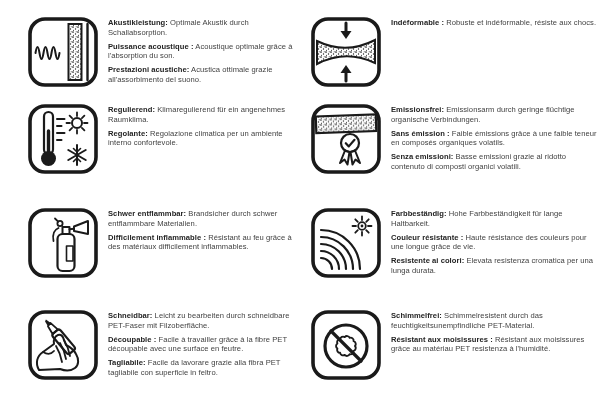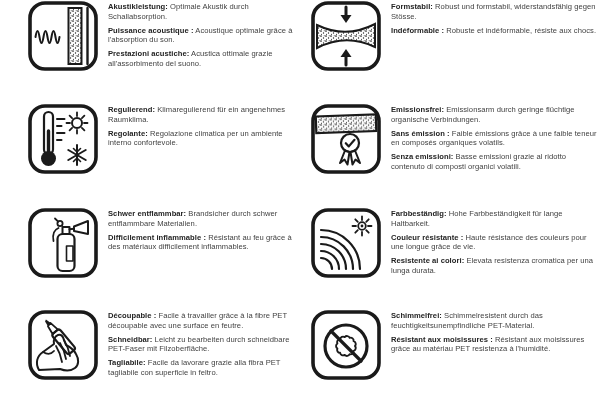--- a/index.html
+++ b/index.html
@@ -11,21 +11,21 @@
   }
   .grid {
     display:grid;
     grid-template-columns:300px 300px;
     grid-template-rows:repeat(4,100px);
     width:600px; height:400px;
   }
   .cell { display:flex; align-items:flex-start; }
   .col-l { padding-left:27px; }
   .col-r { padding-left:10px; }
-  .row1 { padding-top:0; }
+  .row1 { padding-top:16px; }
   .row2 { padding-top:3px; }
   .row3 { padding-top:7px; }
   .row4 { padding-top:9px; }
   .icon-box { width:72px; height:72px; flex:0 0 72px; }
   .icon-box svg { width:72px; height:72px; display:block; }
   .texts { margin-left:9px; padding-top:2px; }
   .col-l .texts { width:198px; }
   .col-r .texts { width:208px; }
   .texts p {
     margin:0 0 4.5px 0;
@@ -78,21 +78,20 @@
           </defs>
         <rect class="ic" x="3" y="3" width="66" height="66" rx="15" stroke-width="3.6"></rect>
         <path d="M7,25 Q36,39 65,24 L65,47 Q36,33 7,48 Z" fill="url(#spB)" stroke="#1a1a1a" stroke-width="2"></path>
         <line class="ic" stroke-width="3" x1="36" y1="7" x2="36" y2="15.5"></line>
         <polygon class="fill" points="30.5,15 41.5,15 36,23"></polygon>
         <line class="ic" stroke-width="3" x1="36" y1="65" x2="36" y2="56.5"></line>
         <polygon class="fill" points="30.5,57 41.5,57 36,49"></polygon>
       </svg>
     </div>
     <div class="texts">
-      <p><b>Formstabil:</b> <span>Robust und formstabil, widerstandsfähig gegen Stösse.</span></p>
       <p><b>Indéformable :</b> <span>Robuste et indéformable, résiste aux chocs.</span></p>
     </div>
   </div>
 
   <div class="cell col-l row2">
     <div class="icon-box">
       <svg viewBox="0 0 72 72">
         <rect class="ic" x="3" y="3" width="66" height="66" rx="15" stroke-width="3.6"></rect>
         <rect class="ic" x="17" y="9" width="9" height="42" rx="4.5" stroke-width="2.2"></rect>
         <circle class="fill" cx="21.5" cy="55.5" r="7.5"></circle>
@@ -219,22 +218,22 @@
         <path class="ic" stroke-width="2" d="M12,61 C8,54 10,47 16,43 L27,35 C26,31 28,27 31,26 C34,25 36,27 37,31 L39,36 C43,38 47,41 49,45 C52,50 52,56 48,59 C44,62 38,62 33,60 Z"></path>
         <g class="ic" stroke-width="1.8">
           <path d="M37,31 C40,36 42,41 43,47"></path>
           <path d="M33,34 C36,39 38,44 39,50"></path>
           <path d="M29,37 C32,42 34,47 35,53"></path>
           <path d="M16,43 C20,45.5 24,45.5 27,42"></path>
         </g>
       </svg>
     </div>
     <div class="texts">
+      <p><b>Schneidbar:</b> <span>Leicht zu bearbeiten durch schneidbare PET-Faser mit Filzoberfläche.</span></p>
       <p><b>Découpable :</b> <span>Facile à travailler grâce à la fibre PET découpable avec une surface en feutre.</span></p>
-      <p><b>Schneidbar:</b> <span>Leicht zu bearbeiten durch schneidbare PET-Faser mit Filzoberfläche.</span></p>
       <p><b>Tagliabile:</b> <span>Facile da lavorare grazie alla fibra PET tagliabile con superficie in feltro.</span></p>
     </div>
   </div>
 
   <div class="cell col-r row4">
     <div class="icon-box">
       <svg viewBox="0 0 72 72">
         <rect class="ic" x="3" y="3" width="66" height="66" rx="15" stroke-width="3.6"></rect>
         <path class="ic" stroke-width="1.9" d="M45,37 A3,3 0 0 1 43.6,41.9 A3,3 0 0 1 39.7,45.2 A3,3 0 0 1 34.7,45.9 A3,3 0 0 1 30.1,43.8 A3,3 0 0 1 27.4,39.5 A3,3 0 0 1 27.4,34.5 A3,3 0 0 1 30.1,30.2 A3,3 0 0 1 34.7,28.1 A3,3 0 0 1 39.7,28.8 A3,3 0 0 1 43.6,32.1 A3,3 0 0 1 45,37 Z"></path>
         <circle class="ic" cx="36" cy="37" r="21" stroke-width="3.2"></circle>

